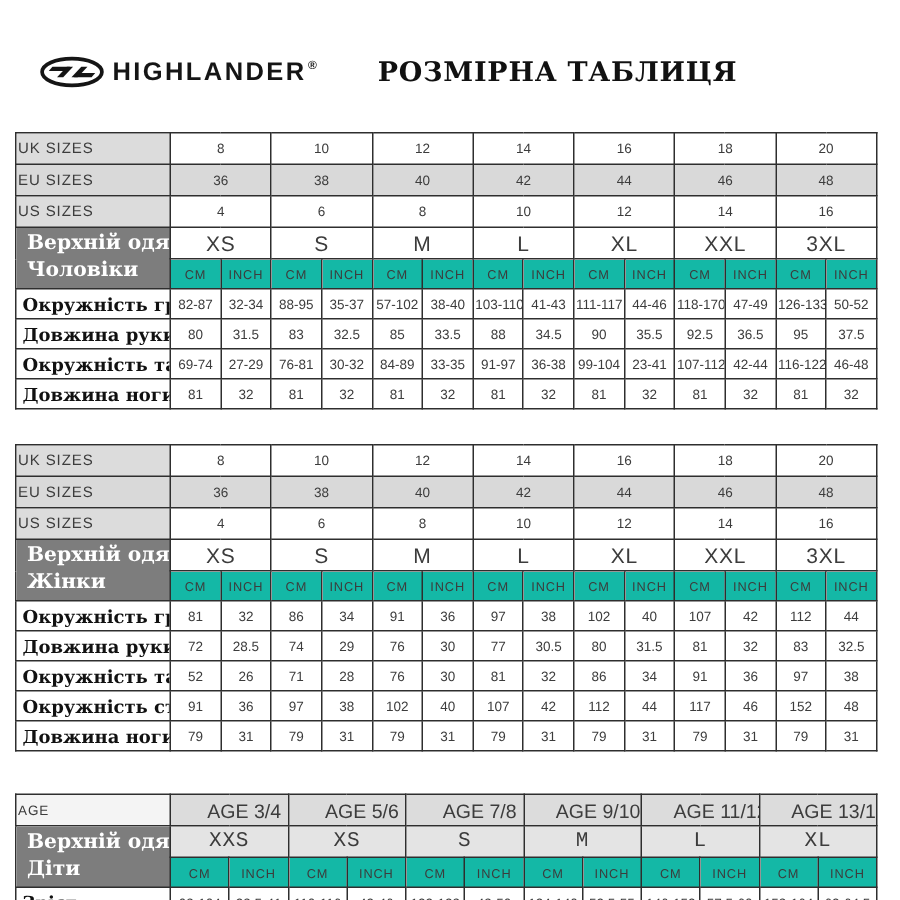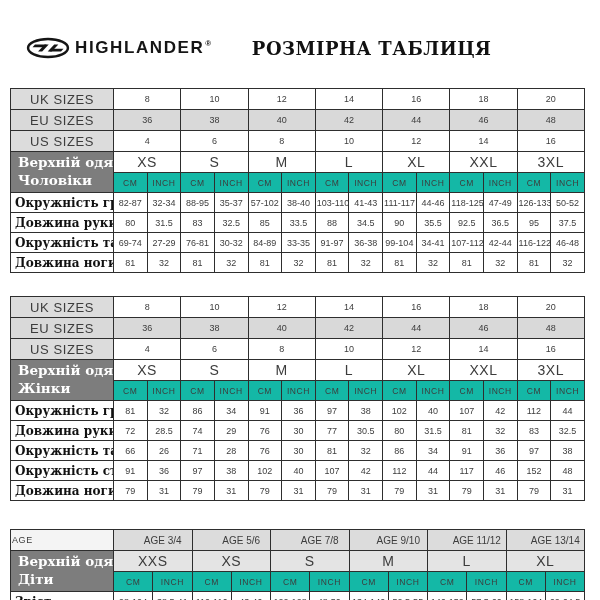--- a/index.html
+++ b/index.html
@@ -11,32 +11,32 @@
   .logo svg{display:block;}
   .brand{font-weight:bold;font-size:17px;letter-spacing:1.6px;color:#151515;margin-left:5px;
          font-family:"Liberation Sans",sans-serif;position:relative;}
   .reg{font-size:8px;position:relative;top:-7px;left:1px;}
   .title{font-family:"DejaVu Serif","Liberation Serif",serif;font-weight:bold;font-size:18px;
          letter-spacing:.5px;color:#111;margin-left:40px;white-space:nowrap;}
   
   table.sz{border-collapse:collapse;table-layout:fixed;width:574px;margin-left:10px;}
   table.sz td{border:1px solid #2e2e2e;overflow:hidden;white-space:nowrap;}
   .t1{margin-top:22px;} .t2{margin-top:23px;} .t3{margin-top:28px;}
-  .lbl-cell{background:#dcdcdc;text-align:center;font-size:13px;letter-spacing:.6px;
+  .lbl-cell{background:#dcdcdc;font-size:10px;letter-spacing:.6px;
             color:#3c3c3c;height:18px;}
   tr.shaded td{background:#d9d9d9;}
   .val{text-align:center;color:#3c3c3c;}
   .sys{font-size:9px;height:18px;background:#fff;}
   .size{font-size:14px;height:18px;background:#fff;letter-spacing:.5px;}
-  .kidsize{background:#e4e4e4;}
+  .kidsize{background:#e4e4e4;font-family:Liberation Mono, monospace;}
   .unit{font-size:8.5px;background:#14b8a6;height:17px;letter-spacing:.6px;}
   .num{font-size:9px;height:17px;background:#fff;}
   .age-label{background:#f4f4f4;text-align:left;font-size:9px;letter-spacing:.6px;
              color:#3c3c3c;height:18px;}
-  .age-val{background:#dcdcdc;font-size:10px;height:18px;padding-left:21px;}
+  .age-val{background:#dcdcdc;font-size:13px;height:18px;padding-left:21px;}
   .group{background:#7d7d7d;color:#fff;font-family:"DejaVu Serif","Liberation Serif",serif;
          font-weight:bold;font-size:13.5px;line-height:1.3;padding:2px 2px 2px 7px;
          vertical-align:middle;}
   .rowlabel{font-family:"DejaVu Serif","Liberation Serif",serif;font-weight:bold;
             font-size:12px;color:#111;padding-left:4px;height:17px;background:#fff;}
 </style>
 </head>
 <body>
 
 <div class="page">
@@ -139,21 +139,21 @@
             <td class="val num">82-87</td>
             <td class="val num">32-34</td>
             <td class="val num">88-95</td>
             <td class="val num">35-37</td>
             <td class="val num">57-102</td>
             <td class="val num">38-40</td>
             <td class="val num">103-110</td>
             <td class="val num">41-43</td>
             <td class="val num">111-117</td>
             <td class="val num">44-46</td>
-            <td class="val num">118-125</td>
+            <td class="val num">118-170</td>
             <td class="val num">47-49</td>
             <td class="val num">126-133</td>
             <td class="val num">50-52</td>
           </tr>
           <tr>
             <td class="rowlabel"><span>Довжина руки</span></td>
             <td class="val num">80</td>
             <td class="val num">31.5</td>
             <td class="val num">83</td>
             <td class="val num">32.5</td>
@@ -172,21 +172,21 @@
             <td class="rowlabel"><span>Окружність талії</span></td>
             <td class="val num">69-74</td>
             <td class="val num">27-29</td>
             <td class="val num">76-81</td>
             <td class="val num">30-32</td>
             <td class="val num">84-89</td>
             <td class="val num">33-35</td>
             <td class="val num">91-97</td>
             <td class="val num">36-38</td>
             <td class="val num">99-104</td>
-            <td class="val num">34-41</td>
+            <td class="val num">23-41</td>
             <td class="val num">107-112</td>
             <td class="val num">42-44</td>
             <td class="val num">116-122</td>
             <td class="val num">46-48</td>
           </tr>
           <tr>
             <td class="rowlabel"><span>Довжина ноги</span></td>
             <td class="val num">81</td>
             <td class="val num">32</td>
             <td class="val num">81</td>
@@ -311,21 +311,21 @@
             <td class="val num">30.5</td>
             <td class="val num">80</td>
             <td class="val num">31.5</td>
             <td class="val num">81</td>
             <td class="val num">32</td>
             <td class="val num">83</td>
             <td class="val num">32.5</td>
           </tr>
           <tr>
             <td class="rowlabel"><span>Окружність талії</span></td>
-            <td class="val num">66</td>
+            <td class="val num">52</td>
             <td class="val num">26</td>
             <td class="val num">71</td>
             <td class="val num">28</td>
             <td class="val num">76</td>
             <td class="val num">30</td>
             <td class="val num">81</td>
             <td class="val num">32</td>
             <td class="val num">86</td>
             <td class="val num">34</td>
             <td class="val num">91</td>

